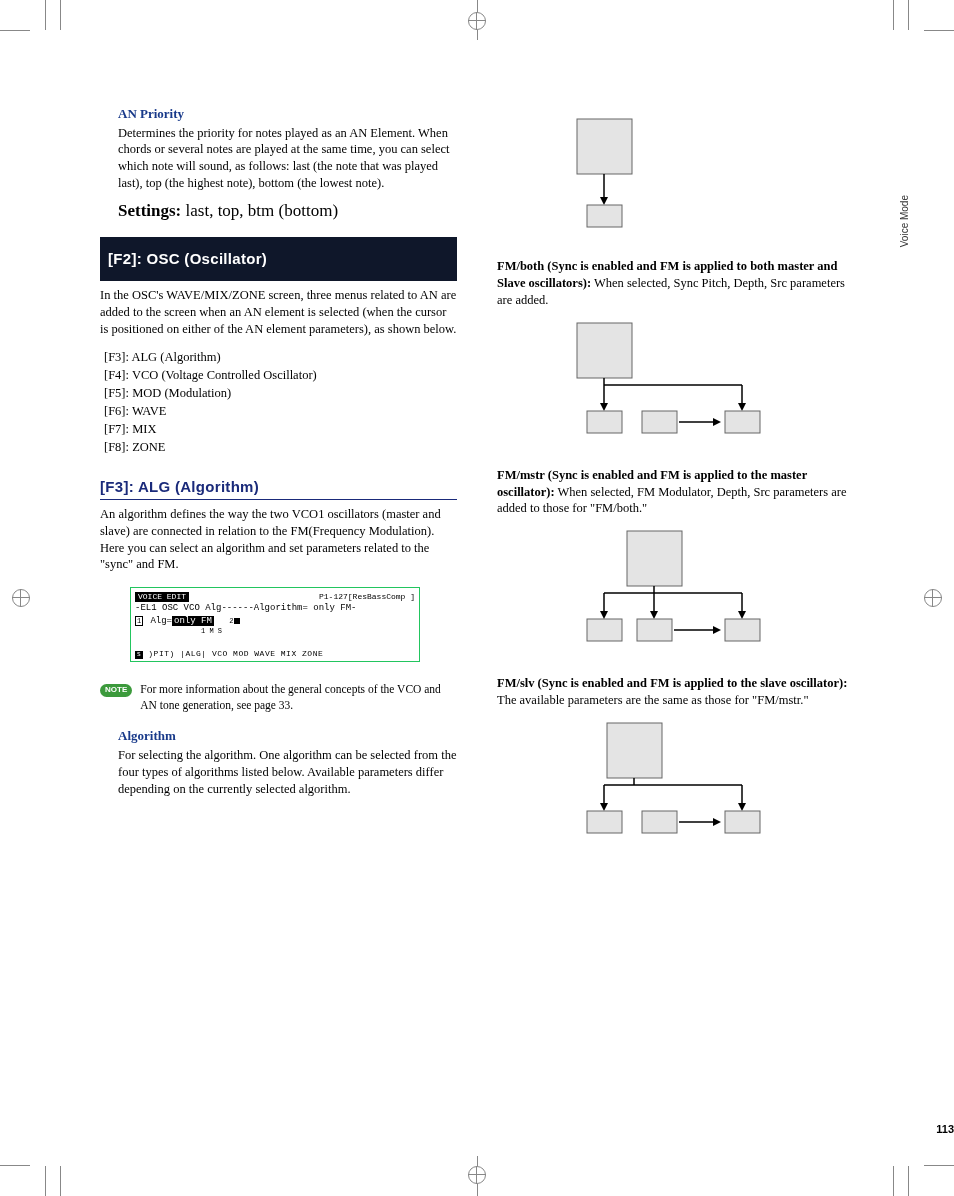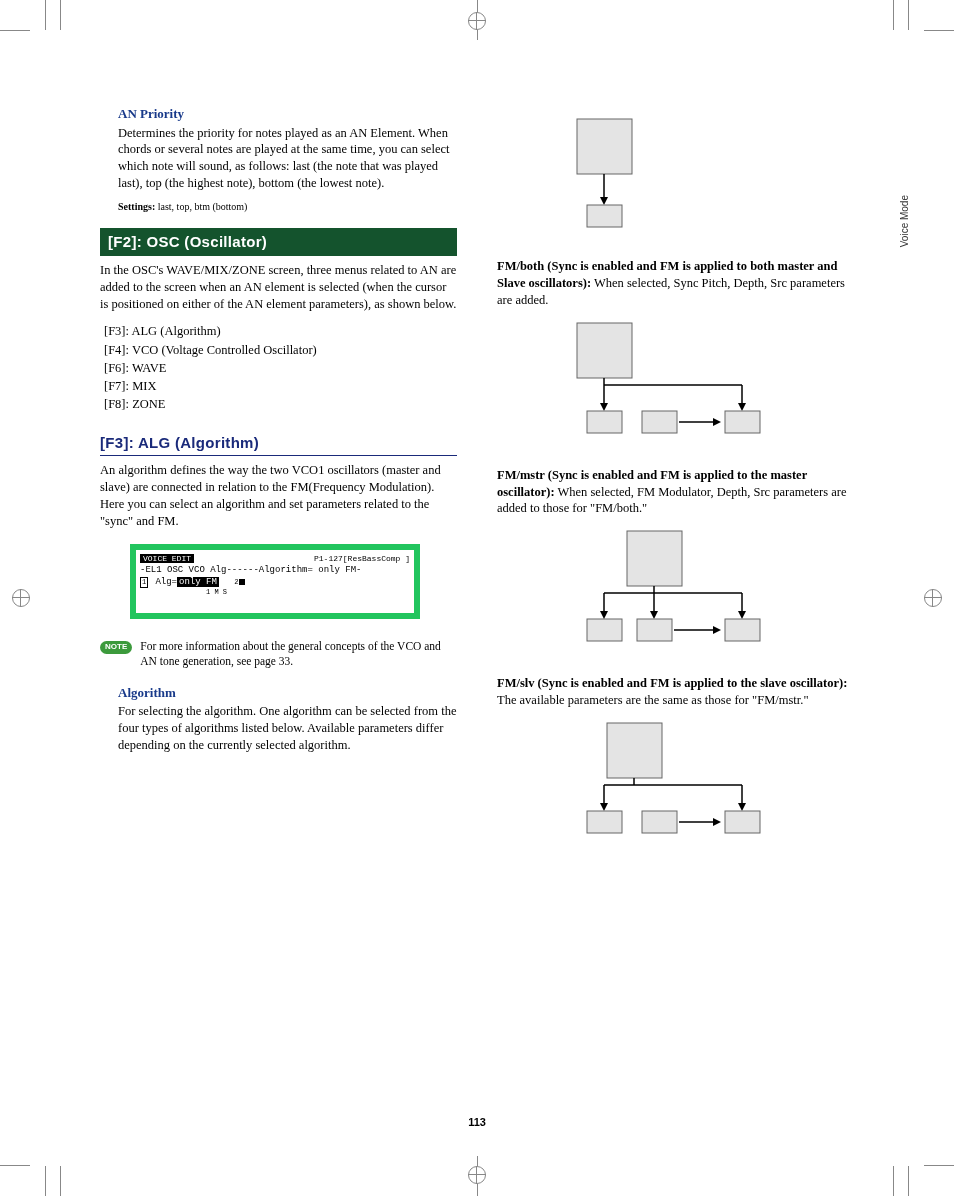--- a/index.html
+++ b/index.html
@@ -26,30 +26,30 @@
     bottom: 95px;
     display: flex;
     gap: 40px;
   }
   .col { flex: 1; font-size: 12.5px; line-height: 1.35; }
   .col-left { padding-top: 10px; }
   .col-right { padding-top: 10px; }
 
   .subhead { color: #193a8a; font-weight: bold; font-size: 13px; margin-bottom: 2px; }
   .para { margin-bottom: 8px; }
-  .settings { font-size: 10px; margin-left: 18px; margin-bottom: 12px; }
+  .settings { font-size: 17px; margin-left: 18px; margin-bottom: 12px; }
   .settings-label { font-weight: bold; }
 
   .section-bar {
-    background: #14532d;
+    background: #0f172a;
     color: #fff;
     font-family: Arial, sans-serif;
     font-weight: 900;
     font-size: 15px;
-    padding: 4px 8px;
+    padding: 12px 8px;
     margin-top: 14px;
     margin-bottom: 6px;
     letter-spacing: 0.3px;
   }
   .section-blue {
     color: #1a2a7a;
     font-family: Arial, sans-serif;
     font-weight: 900;
     font-size: 15px;
     margin-top: 20px;
@@ -57,21 +57,21 @@
     border-bottom: 1px solid #1a2a7a;
     padding-bottom: 2px;
     letter-spacing: 0.3px;
   }
   .fkey-list { margin: 10px 0 6px 4px; font-size: 12.5px; line-height: 1.45; }
 
   .lcd {
     margin: 14px 0 20px 30px;
     width: 290px;
     height: 75px;
-    border: 6px solid #22c55e;
+    border: 1px solid #22c55e;
     background: #fff;
     padding: 4px;
     font-family: 'Courier New', monospace;
     font-size: 9px;
     line-height: 1.2;
     overflow: hidden;
   }
   .lcd-top {
     background: #000; color: #fff; display: inline-block; padding: 0 3px; font-size: 8px; margin-bottom: 1px;
   }
@@ -94,23 +94,23 @@
     top: 195px;
     transform: rotate(-90deg);
     transform-origin: right top;
     font-family: Arial, sans-serif;
     font-size: 10px;
     color: #333;
   }
 
   .pagenum {
     position: absolute;
-    bottom: 68px;
+    bottom: 61px;
     width: 954px;
-    text-align: center;
+    text-align: right;
     font-family: Arial, sans-serif;
     font-weight: bold;
     font-size: 11px;
   }
 
   
   .vline { width: 1px; }
   .hline { height: 1px; }
 </style>
 </head>
@@ -156,20 +156,21 @@
     </div>
     <div class="settings">
       <span class="settings-label">Settings:</span><span> last, top, btm (bottom)</span>
     </div>
 
     <div class="section-bar">[F2]: OSC (Oscillator)</div>
     <div class="para">In the OSC's WAVE/MIX/ZONE screen, three menus related to AN are added to the screen when an AN element is selected (when the cursor is positioned on either of the AN element parameters), as shown below.</div>
     <div class="fkey-list">
       <div>[F3]: ALG (Algorithm)</div>
       <div>[F4]: VCO (Voltage Controlled Oscillator)</div>
+      <div>[F5]: MOD (Modulation)</div>
       <div>[F6]: WAVE</div>
       <div>[F7]: MIX</div>
       <div>[F8]: ZONE</div>
     </div>
 
     <div class="section-blue">[F3]: ALG (Algorithm)</div>
     <div class="para">An algorithm defines the way the two VCO1 oscillators (master and slave) are connected in relation to the FM(Frequency Modulation). Here you can select an algorithm and set parameters related to the "sync" and FM.</div>
 
     <div class="lcd">
       <span class="lcd-top">VOICE EDIT</span>

